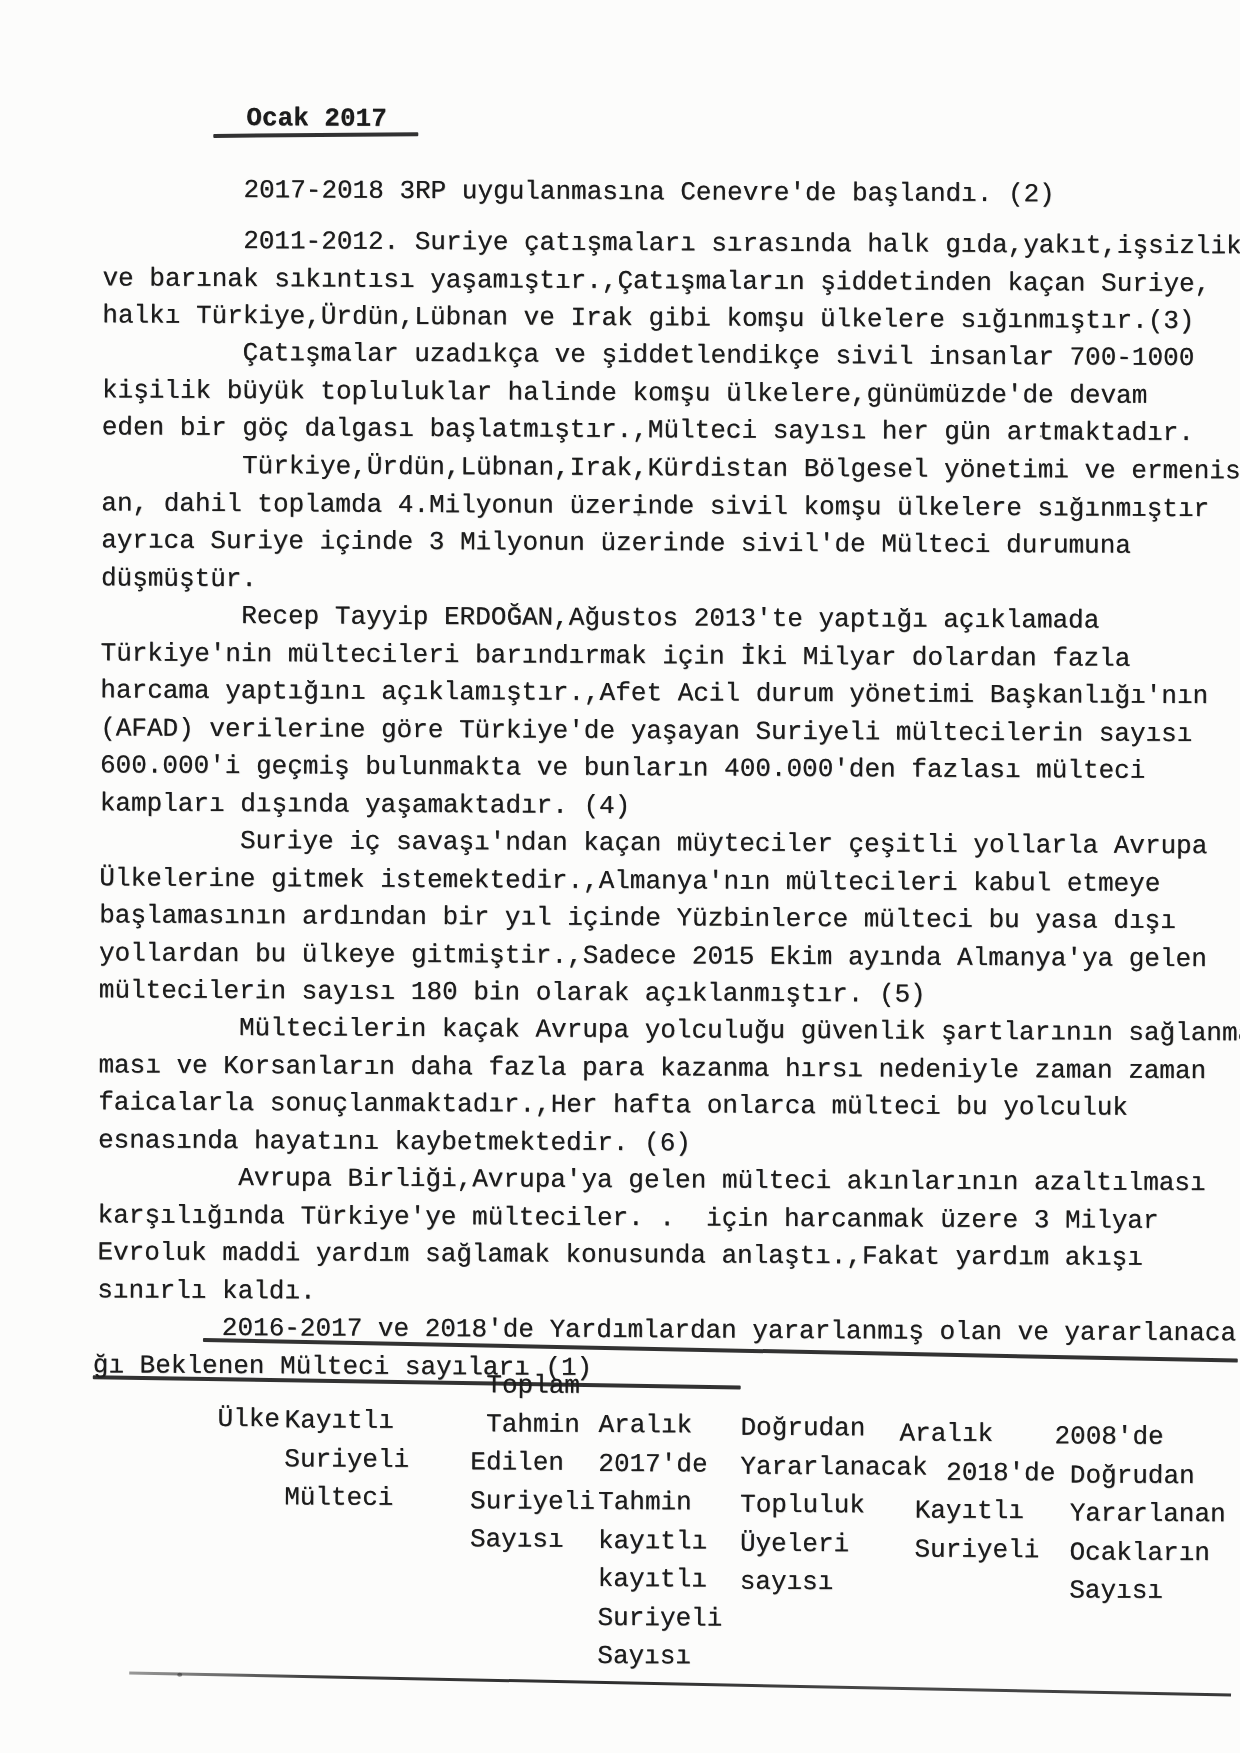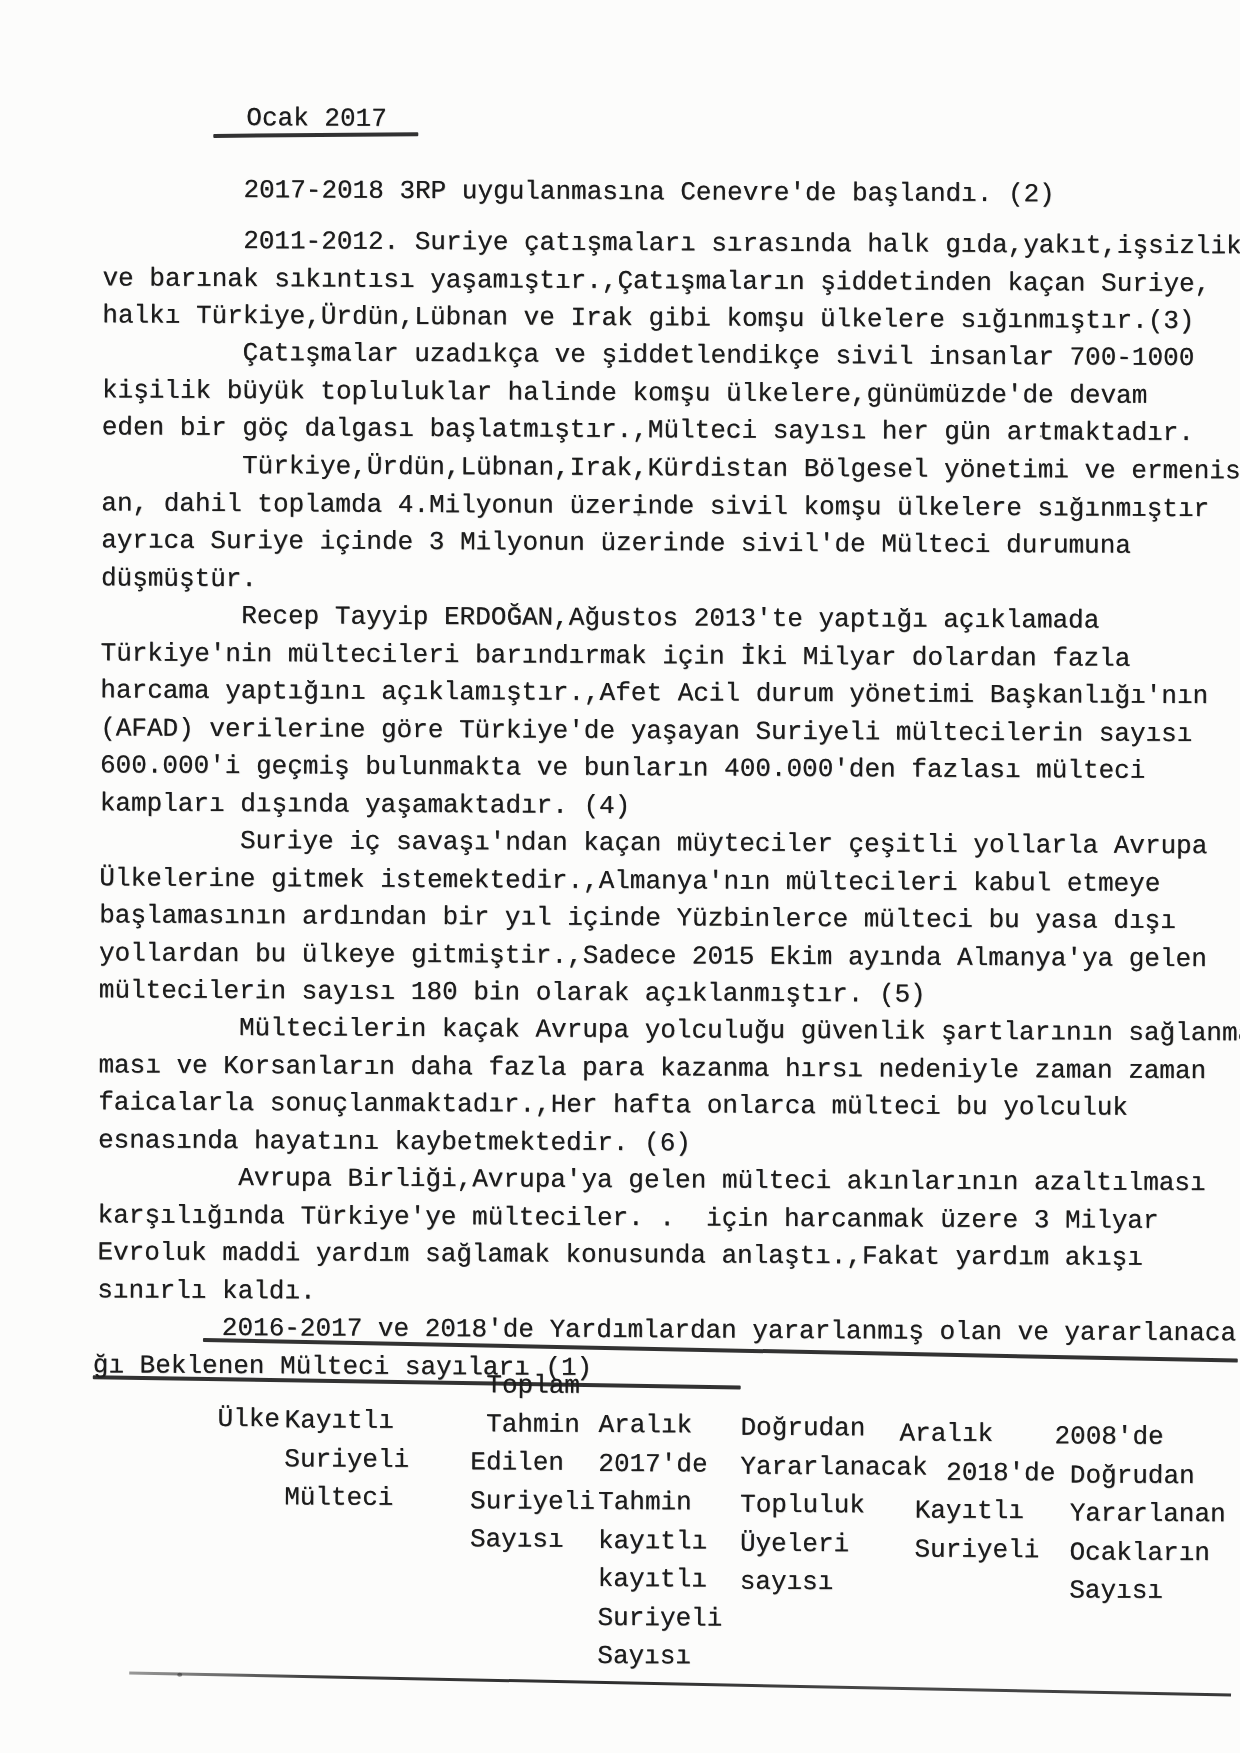--- a/index.html
+++ b/index.html
@@ -17,21 +17,21 @@
     font-family:"Liberation Mono","DejaVu Sans Mono",monospace;
     font-size:26px;
     line-height:37.5px;
     color:#1c1c1c;
   }
   .ink{
     white-space:pre;
     text-shadow:0.4px 0.4px 0.7px rgba(25,25,25,0.45), 0 0 0.5px rgba(25,25,25,0.35);
   }
   .para{position:absolute;left:104px;}
-  .title{position:absolute;left:247px;top:102px;line-height:30px;}
+  .title{position:absolute;left:247px;top:102px;line-height:30px;font-weight:bold;}
   .h2line{position:absolute;left:104px;}
   .tcol{position:absolute;line-height:38.5px;}
   .uline{
     position:absolute;height:3.5px;background:#212121;
     transform-origin:0 50%;opacity:.92;border-radius:1px;
   }
   .rule{
     position:absolute;left:138px;top:1671px;width:1102px;height:3px;
     transform:rotate(0.85deg);transform-origin:0 50%;
     background:linear-gradient(to right,

